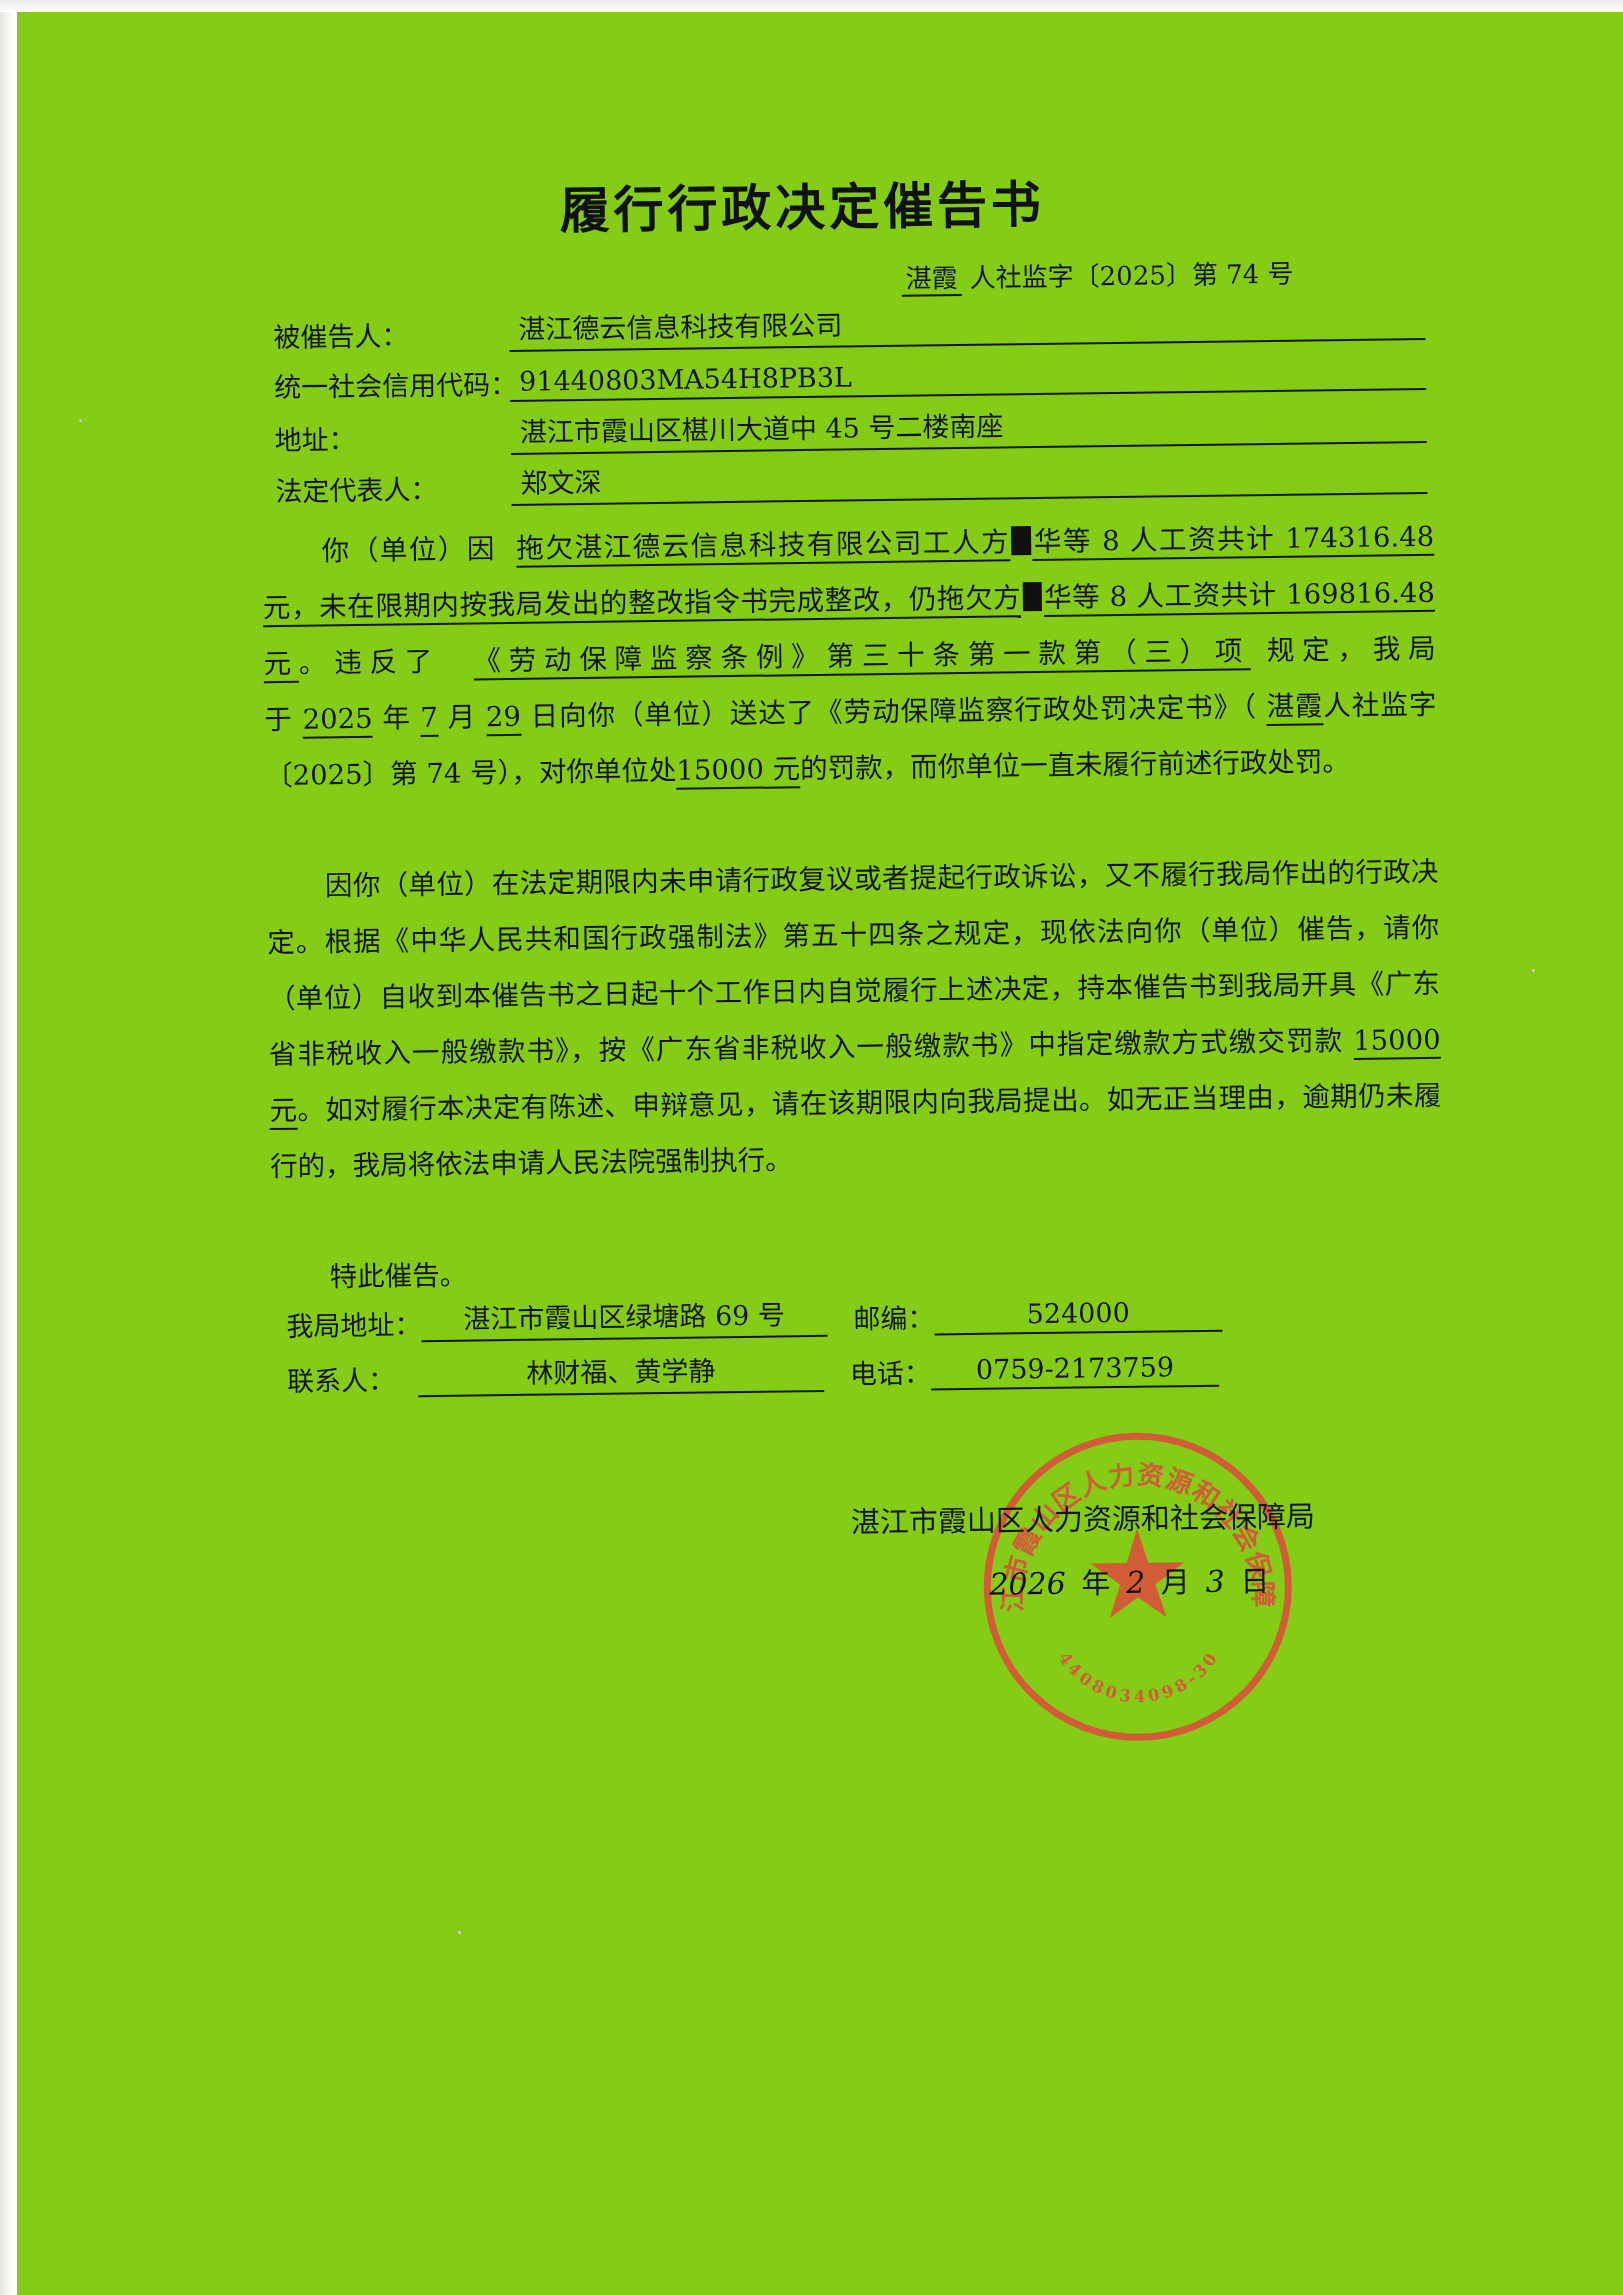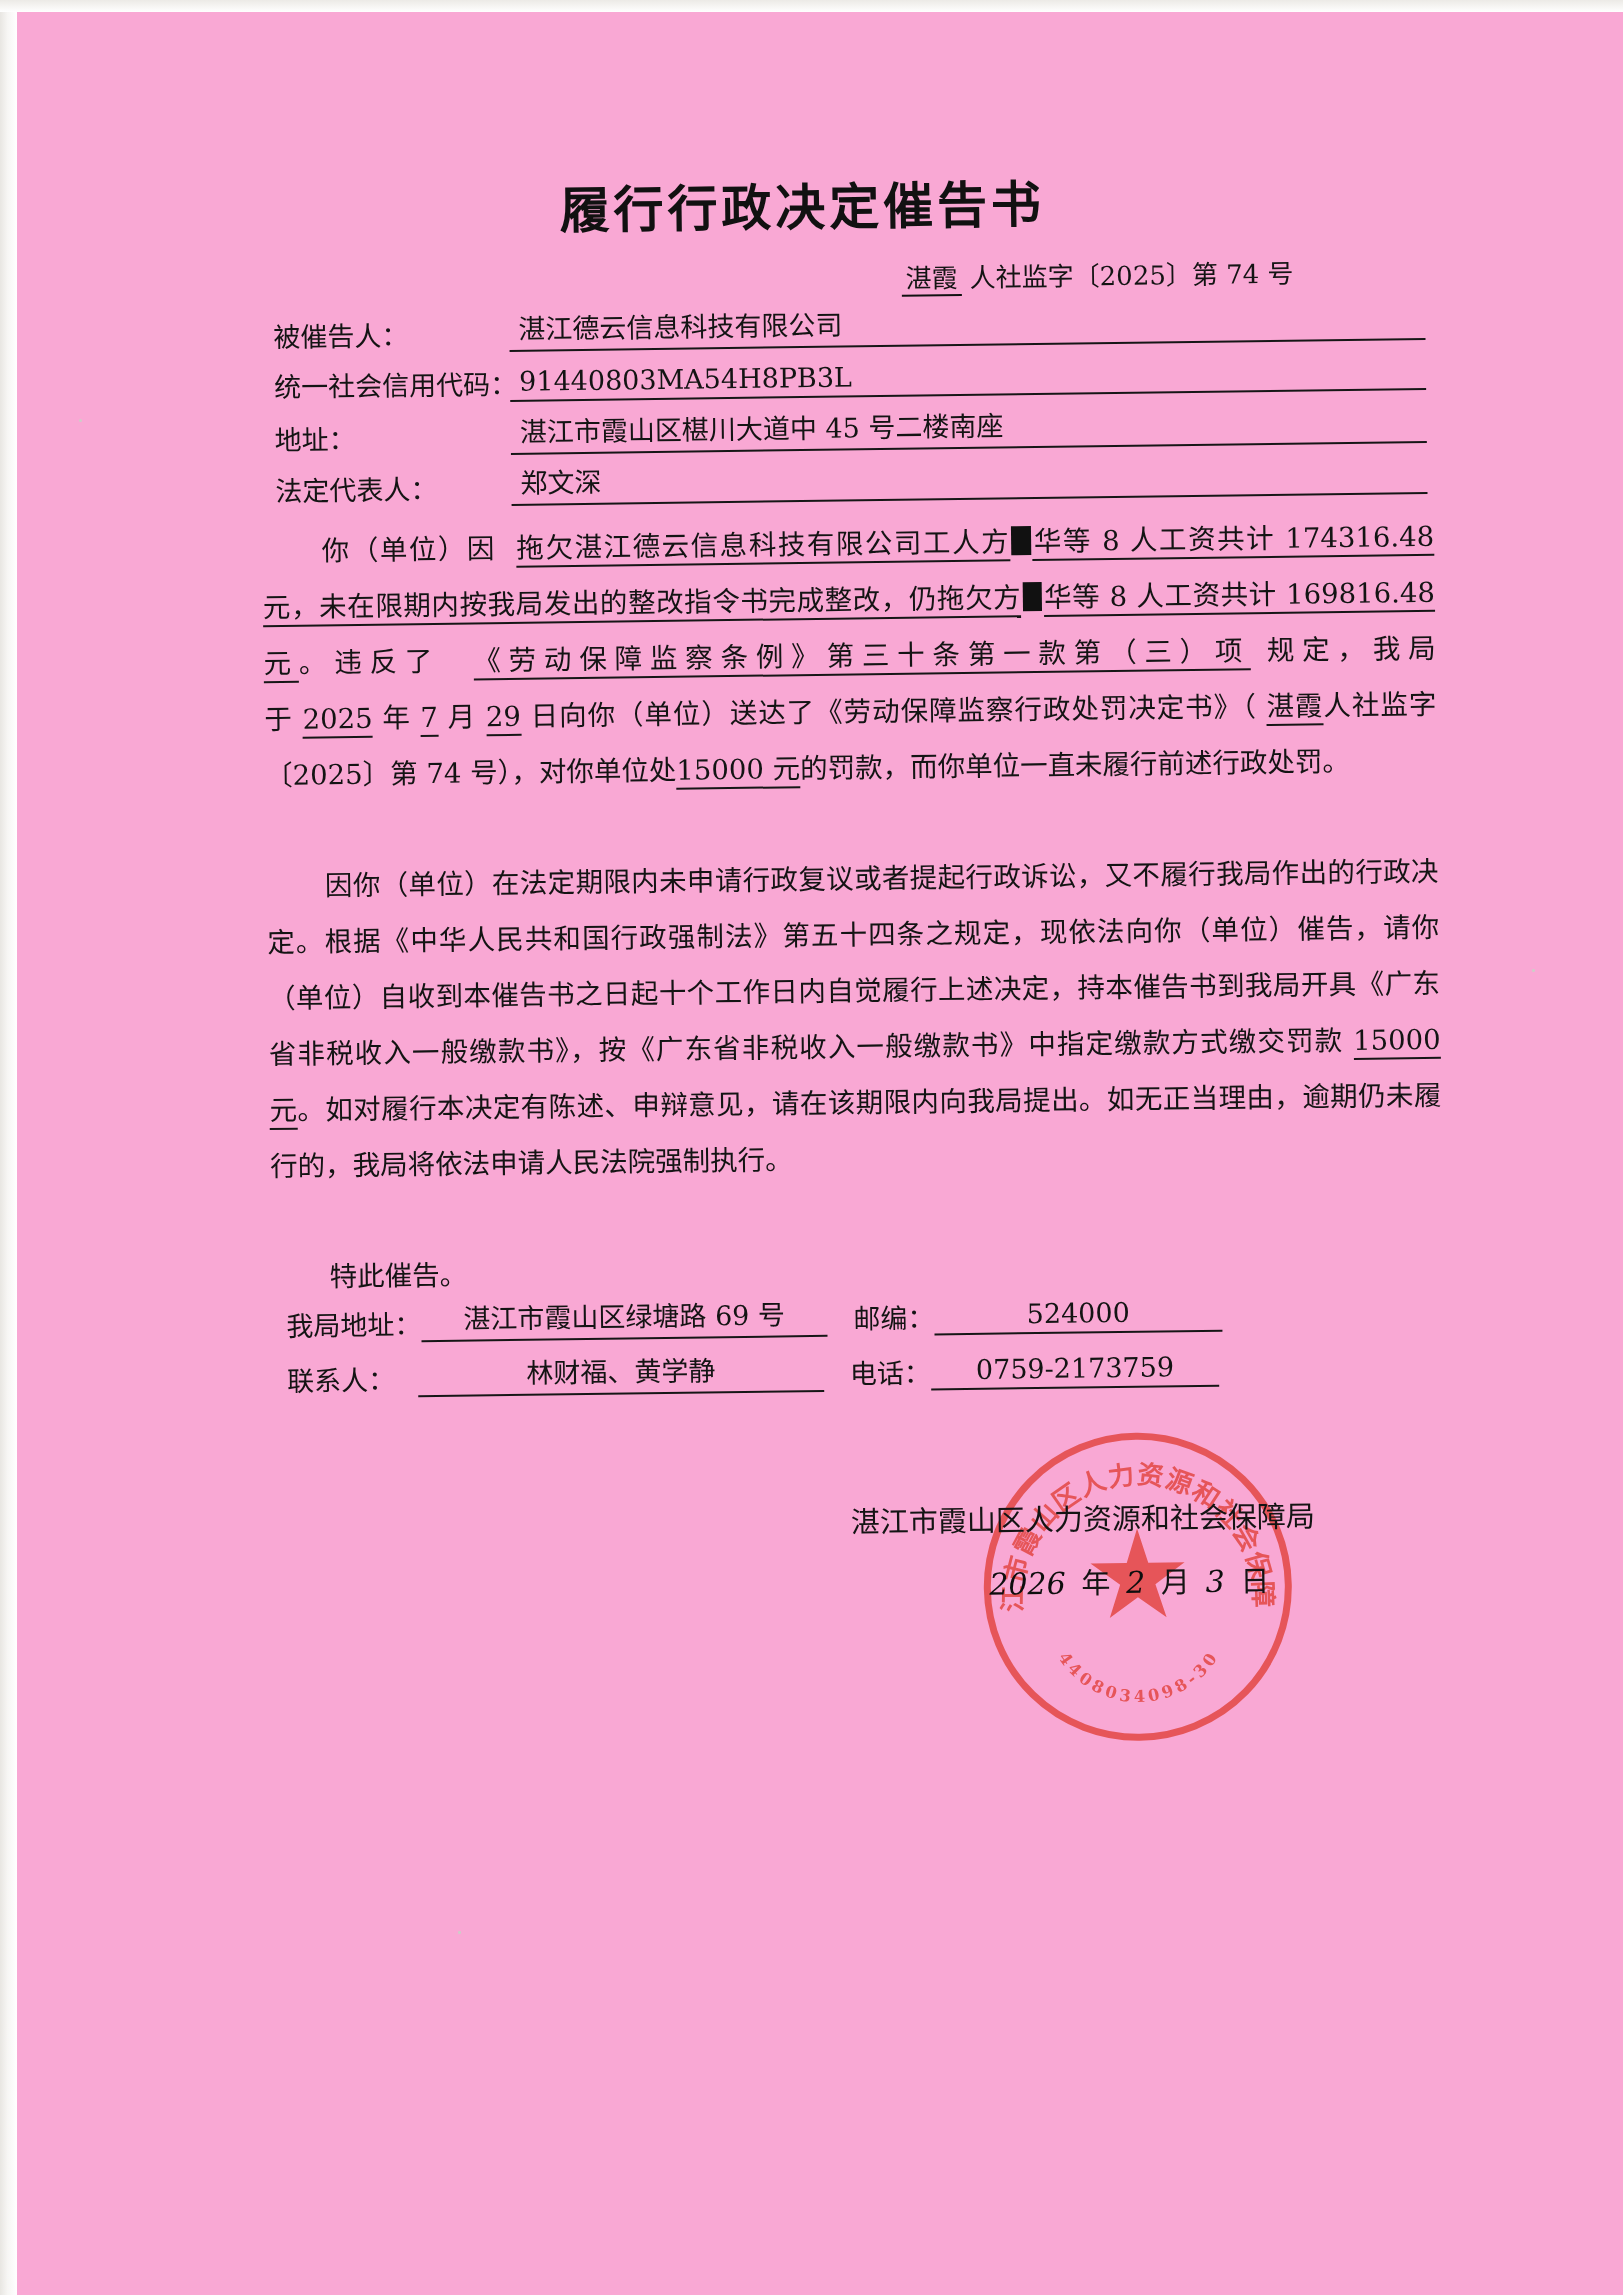--- a/index.html
+++ b/index.html
@@ -7,21 +7,21 @@
     padding: 0;
     background: #ffffff;
   }
   body {
     font-family: "DejaVu Sans", "Liberation Sans", sans-serif;
   }
   #page {
     position: relative;
     width: 1623px;
     height: 2295px;
-    background: #f9a8d4;
+    background: #84cc16;
     overflow: hidden;
   }
   
   .scan-edge-left {
     position: absolute;
     left: 0; top: 0;
     width: 17px; height: 2295px;
     background: linear-gradient(to right, #e8e6e2 0%, #f7f6f4 45%, #ffffff 100%);
   }
   .scan-edge-top {

